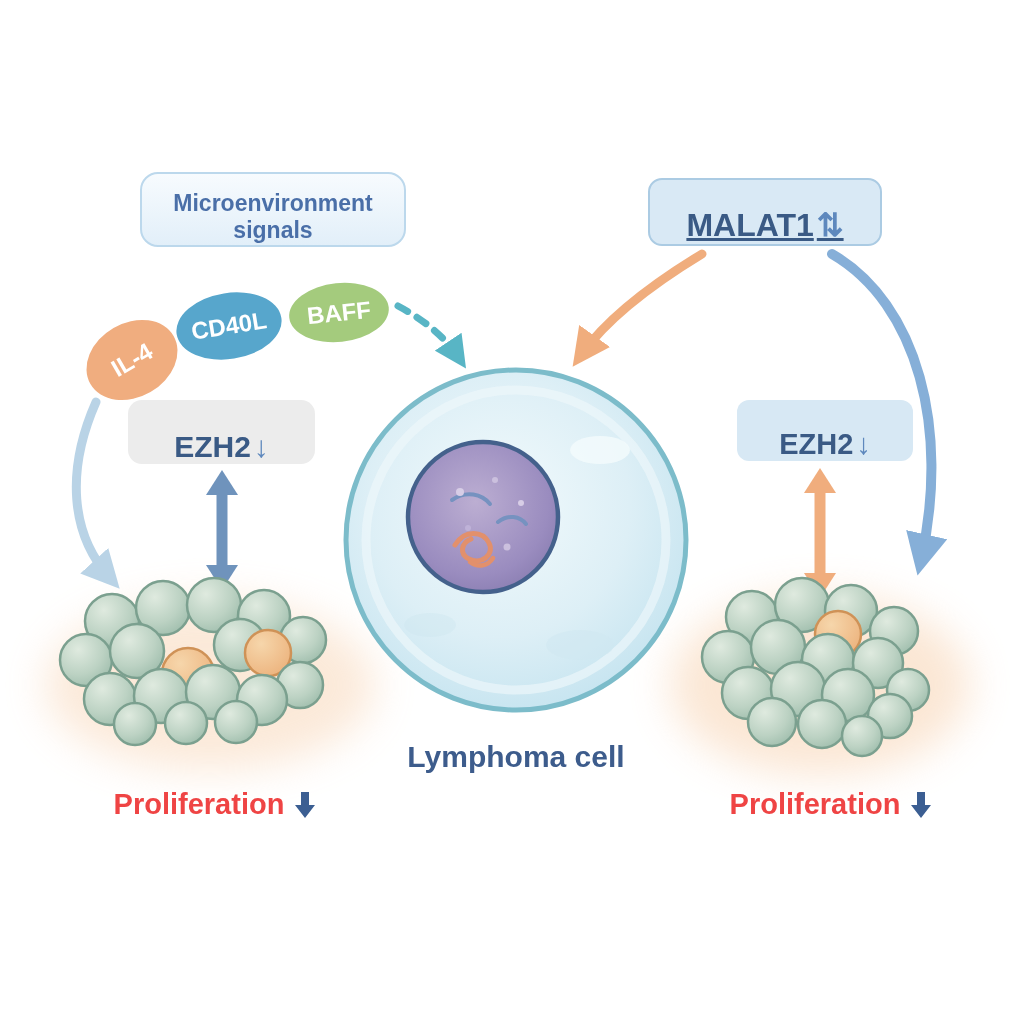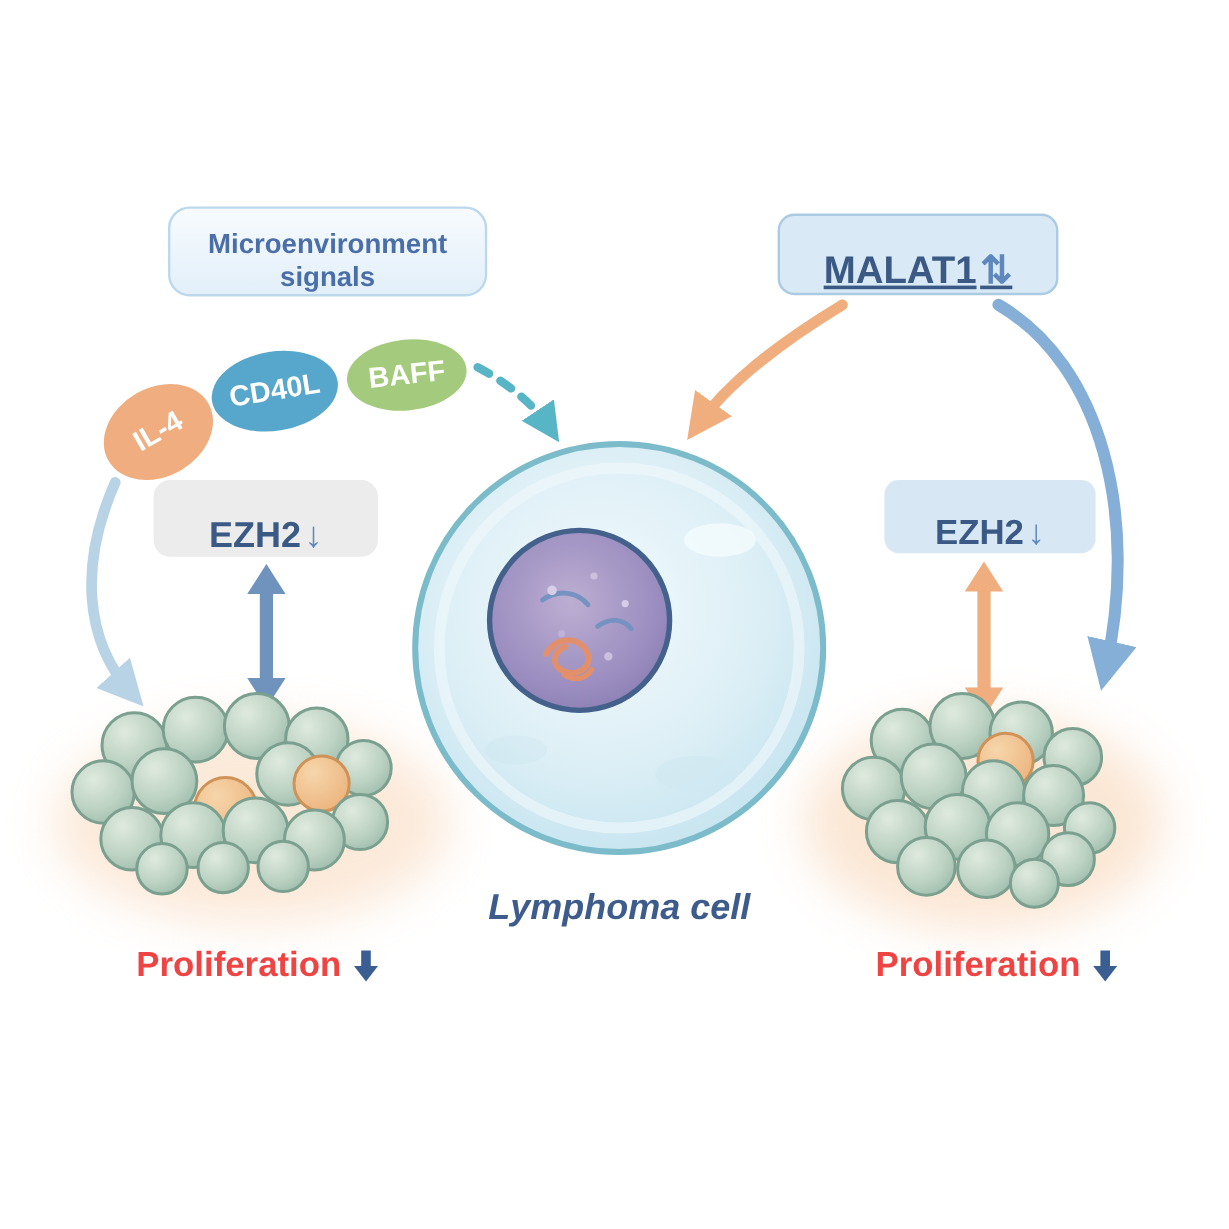--- a/index.html
+++ b/index.html
@@ -21,21 +21,21 @@
     background:#d7e8f4; font-size:29px; color:#3a5a85; }
   .arrow-glyph { color:#5e88bd; font-weight:bold; margin-left:3px; }
 
   .cytokine { position:absolute; display:flex; align-items:center; justify-content:center;
     border-radius:50%; color:#ffffff; font-weight:bold; font-size:24px; }
   .cyt-il4  { left:84px;  top:323px; width:96px;  height:74px; background:#f0ad7f; transform:rotate(-30deg); }
   .cyt-cd40l{ left:176px; top:293px; width:106px; height:66px; background:#57a6cc; transform:rotate(-9deg); }
   .cyt-baff { left:289px; top:283px; width:100px; height:59px; background:#a4cb7d; transform:rotate(-6deg); }
 
   .caption { position:absolute; font-weight:bold; color:#3d5c8c; text-align:center; }
-  .cap-cell { left:380px; top:740px; width:272px; font-size:30px;font-style:italic; }
+  .cap-cell { left:380px; top:740px; width:272px; font-size:30px; }
   .prolif { position:absolute; display:flex; align-items:center; justify-content:center;
     gap:10px; font-weight:bold; color:#ef4444; font-size:29px; }
   .prolif-left  { left:90px;  top:788px; width:250px; }
   .prolif-right { left:706px; top:788px; width:250px; }
   .down-ico { display:inline-block; width:22px; height:30px; }
 </style>
 </head>
 <body>
 
 <div class="stage">

